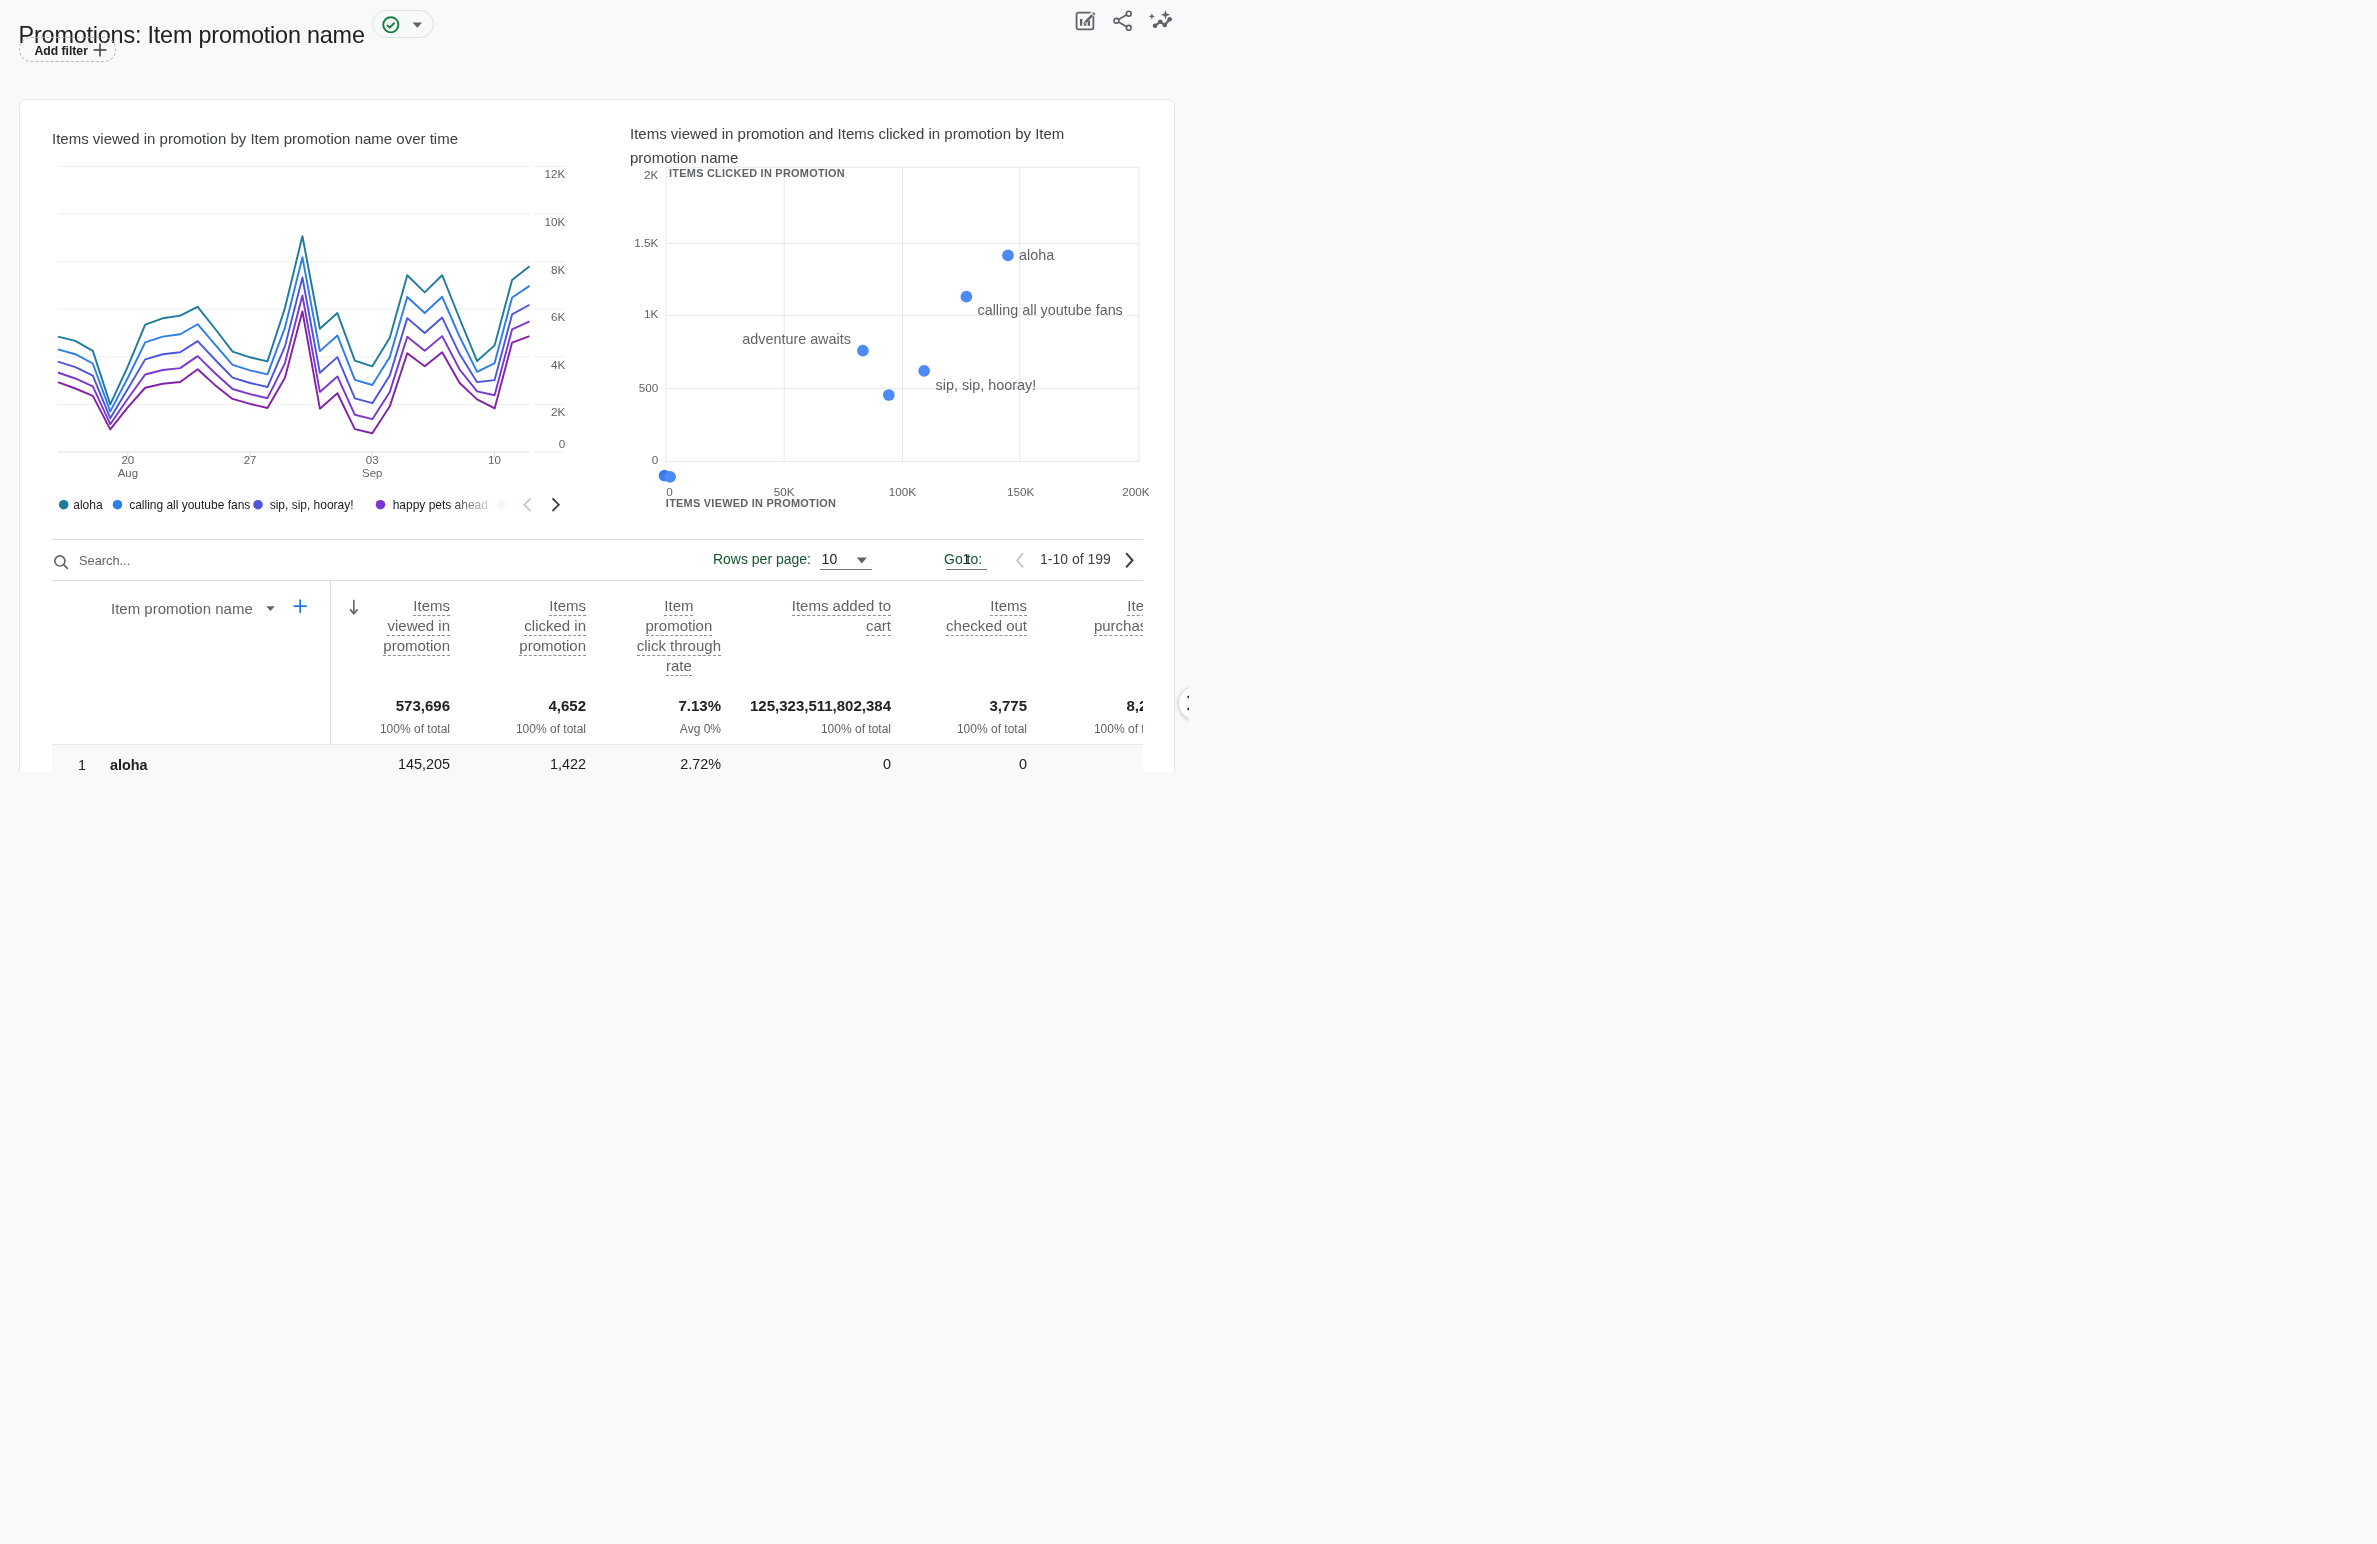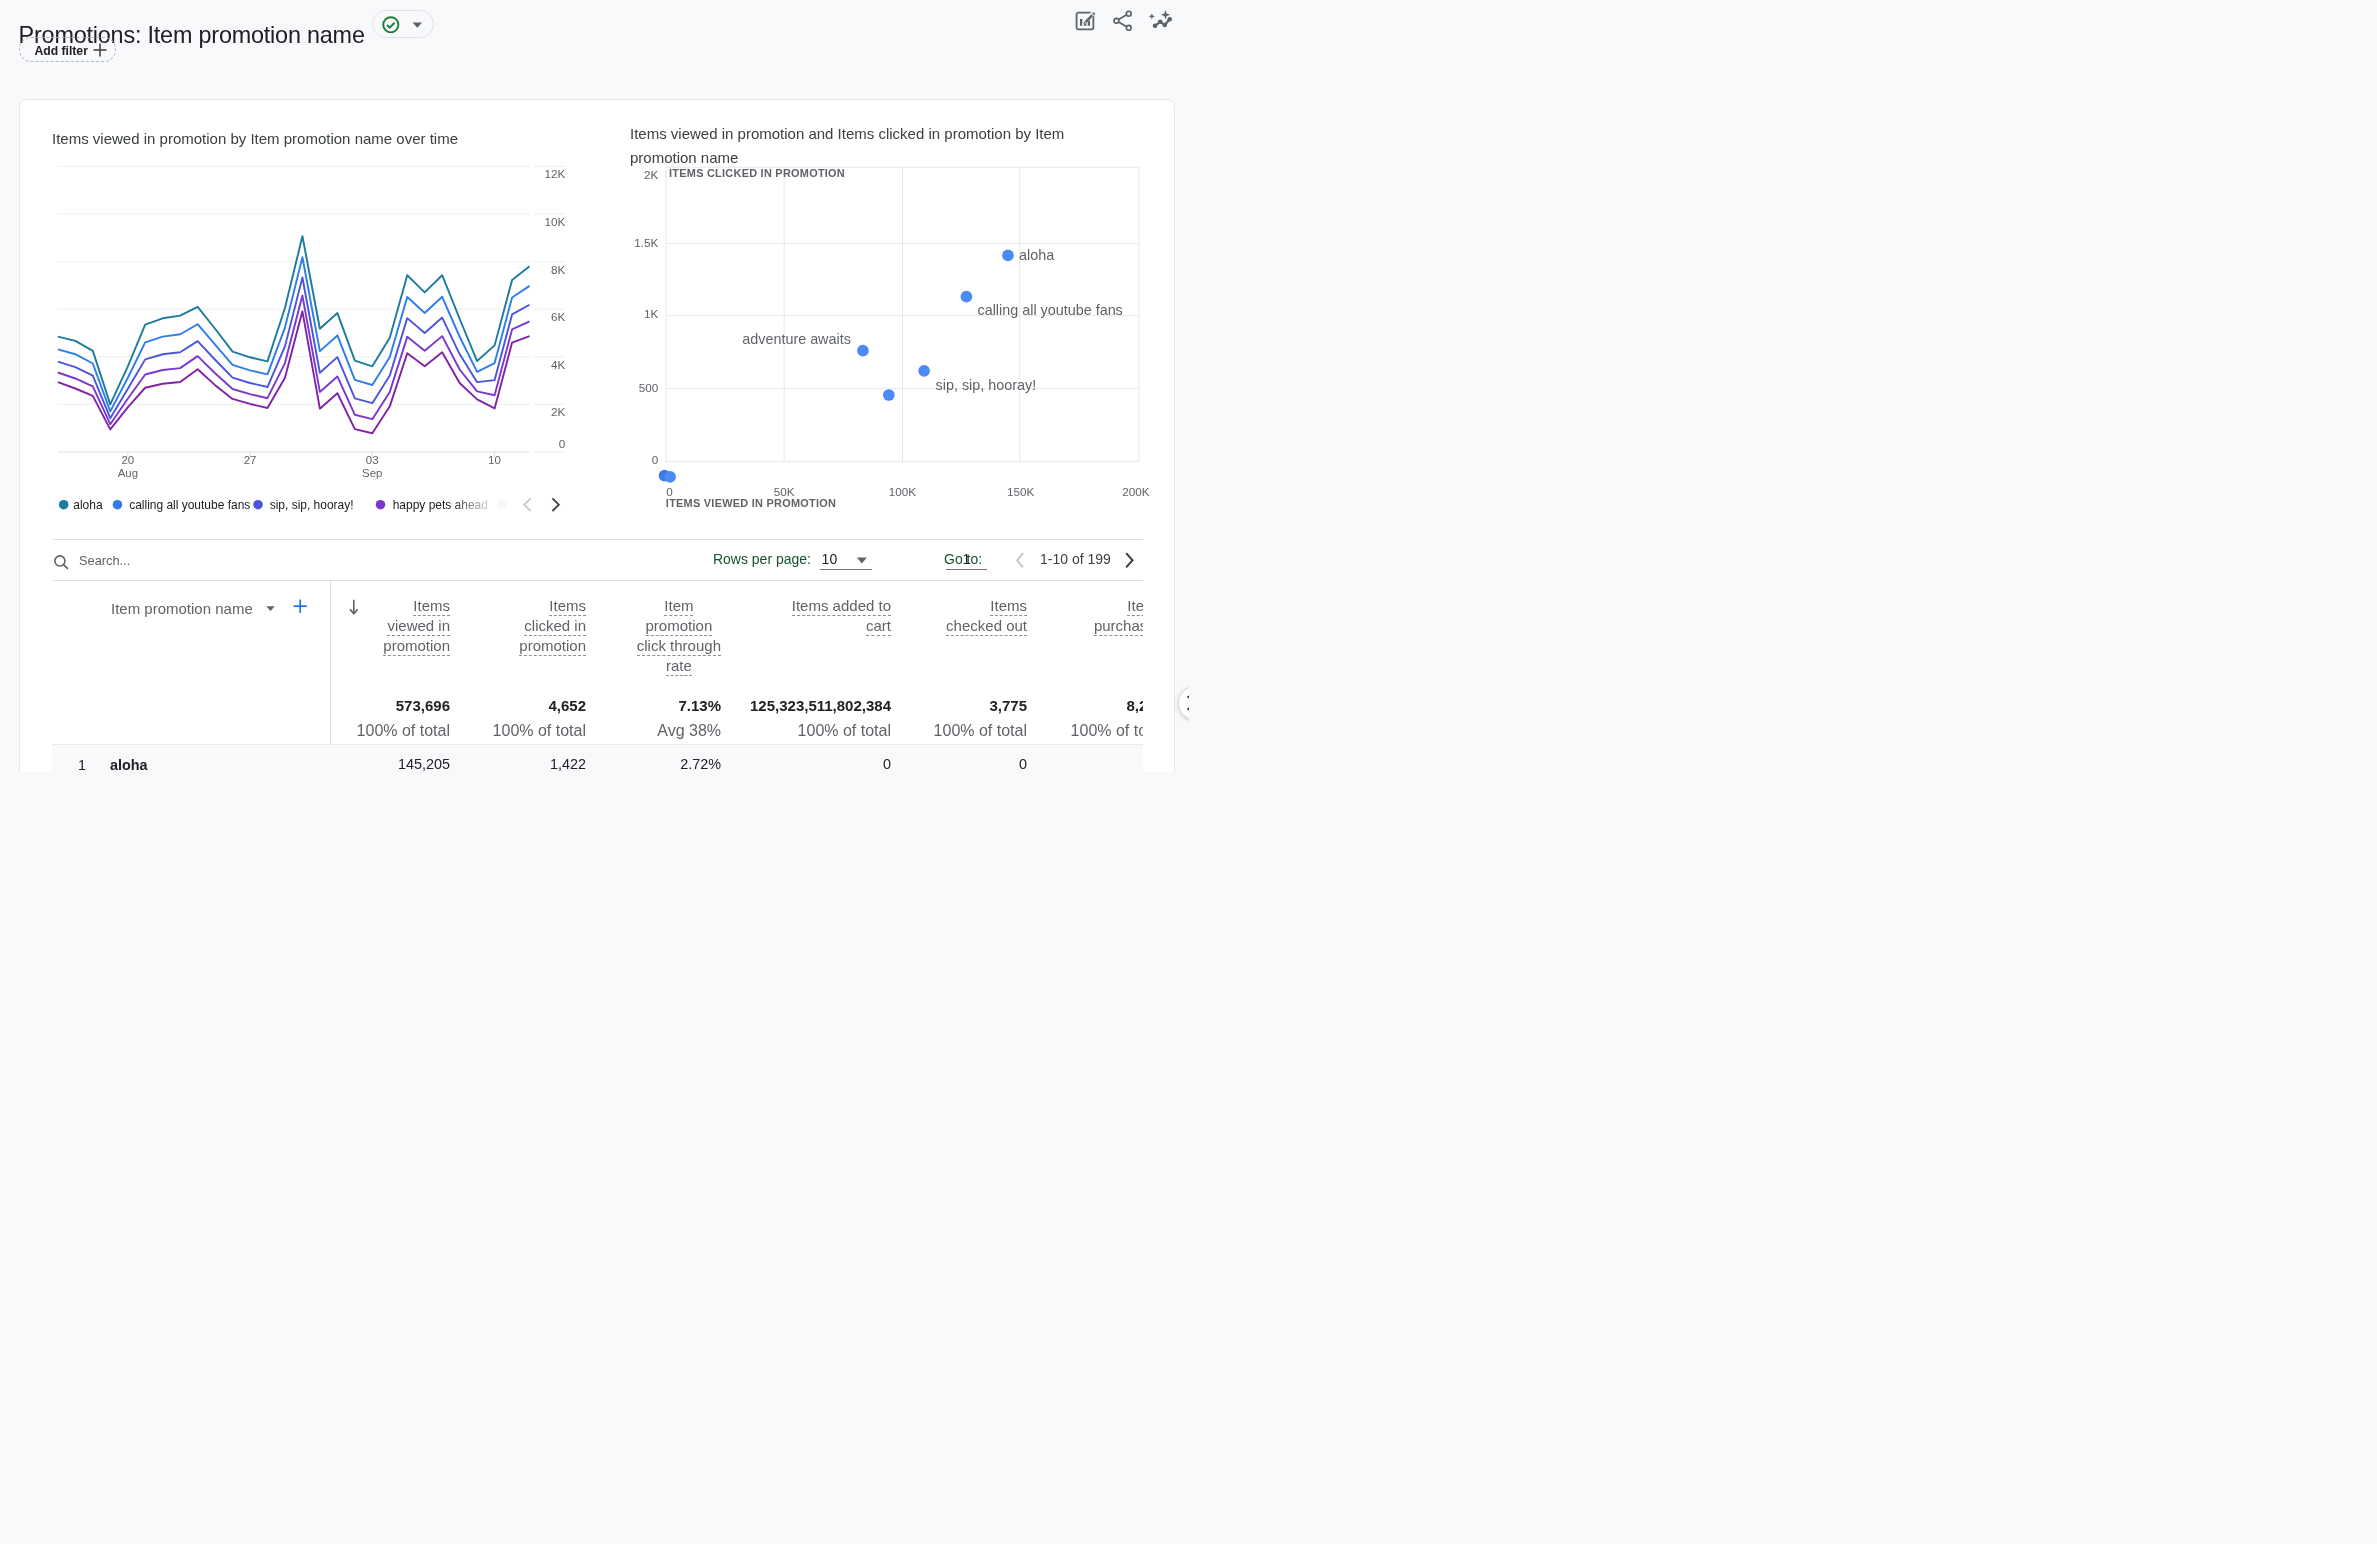--- a/index.html
+++ b/index.html
@@ -4,21 +4,21 @@
 <style>
   * { margin:0; padding:0; box-sizing:border-box; }
   html,body { width:1189px; height:772px; overflow:hidden; }
   body { background:#f8f9fa; font-family:"Liberation Sans", sans-serif; position:relative; }
   .abs { position:absolute; }
   .r { text-align:right; }
   svg text { font-family:"Liberation Sans", sans-serif; }
   .mh { position:absolute; text-align:right; font-size:15px; color:#5f6368; line-height:20px; }
   .mh span { border-bottom:1.1px dashed #8a9095; padding-bottom:0.5px; }
   .tv { position:absolute; text-align:right; font-size:15px; font-weight:700; color:#202124; }
-  .ts { position:absolute; text-align:right; font-size:16px; color:#5f6368; }
+  .ts { position:absolute; text-align:right; font-size:12px; color:#5f6368; }
   .rv { position:absolute; text-align:right; font-size:14.4px; color:#202124; }
 </style>
 </head>
 <body>
 
 <div class="abs" style="left:18.6px; top:22px; font-size:23.4px; color:#202124; letter-spacing:-0.2px;">Promotions: Item promotion name</div>
 
 <div class="abs" style="left:372px; top:9.6px; width:62px; height:28px; border:1.1px solid #dfe1e5; border-radius:14.4px;">
   <svg class="abs" style="left:9px; top:5.3px;" width="17.6" height="17.6" viewBox="0 0 33 33">
     <circle cx="16.5" cy="16.5" r="14.2" fill="none" stroke="#188038" stroke-width="3.6"></circle>
@@ -254,21 +254,21 @@
 <div class="tv" style="right:739px; top:697px;">573,696</div>
 <div class="tv" style="right:603px; top:697px;">4,652</div>
 <div class="tv" style="right:468px; top:697px;">7.13%</div>
 <div class="tv" style="right:298px; top:697px;">125,323,511,802,384</div>
 <div class="tv" style="right:162px; top:697px;">3,775</div>
 <div class="abs" style="left:1065px; top:697px; width:78px; height:16px; overflow:hidden;">
   <div class="tv" style="left:0; top:0; width:99px;">8,264</div>
 </div>
 <div class="ts" style="right:739px; top:722px;">100% of total</div>
 <div class="ts" style="right:603px; top:722px;">100% of total</div>
-<div class="ts" style="right:468px; top:722px;">Avg 38%</div>
+<div class="ts" style="right:468px; top:722px;">Avg 0%</div>
 <div class="ts" style="right:298px; top:722px;">100% of total</div>
 <div class="ts" style="right:162px; top:722px;">100% of total</div>
 <div class="abs" style="left:1065px; top:722px; width:78px; height:14px; overflow:hidden;">
   <div class="ts" style="left:0; top:0; width:99px;">100% of total</div>
 </div>
 
 <div class="abs" style="left:78px; top:757px; font-size:14.4px; color:#202124;">1</div>
 <div class="abs" style="left:110px; top:757px; font-size:14.4px; font-weight:700; color:#202124;">aloha</div>
 <div class="rv" style="right:739px; top:756px;">145,205</div>
 <div class="rv" style="right:603px; top:756px;">1,422</div>

